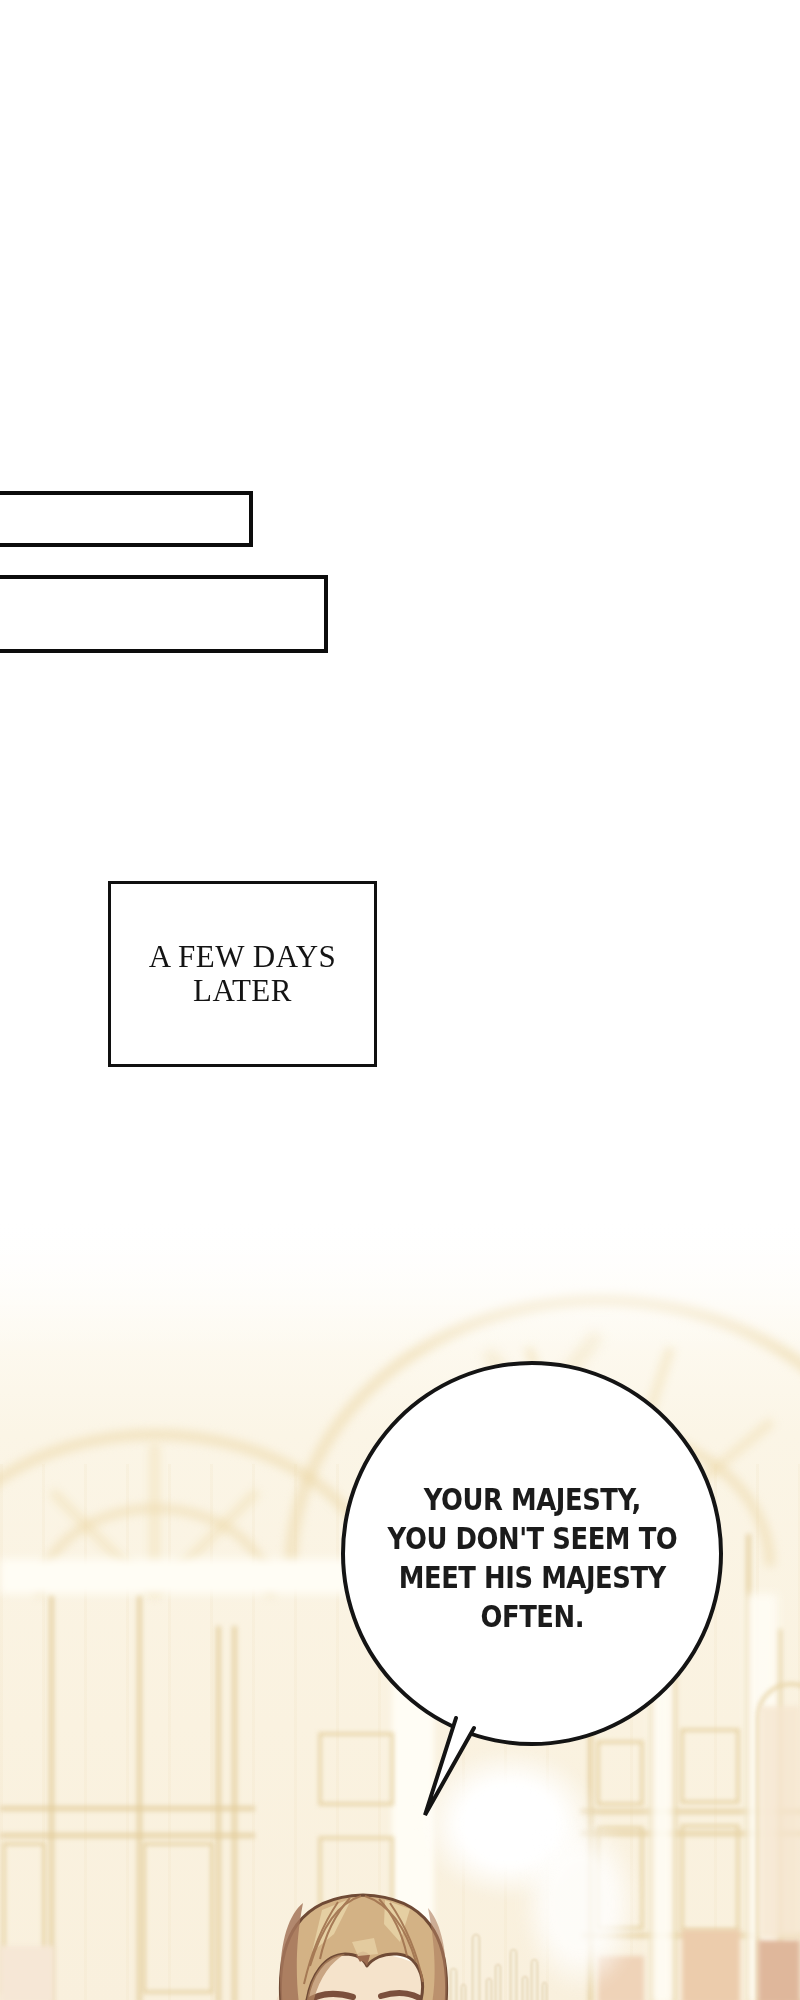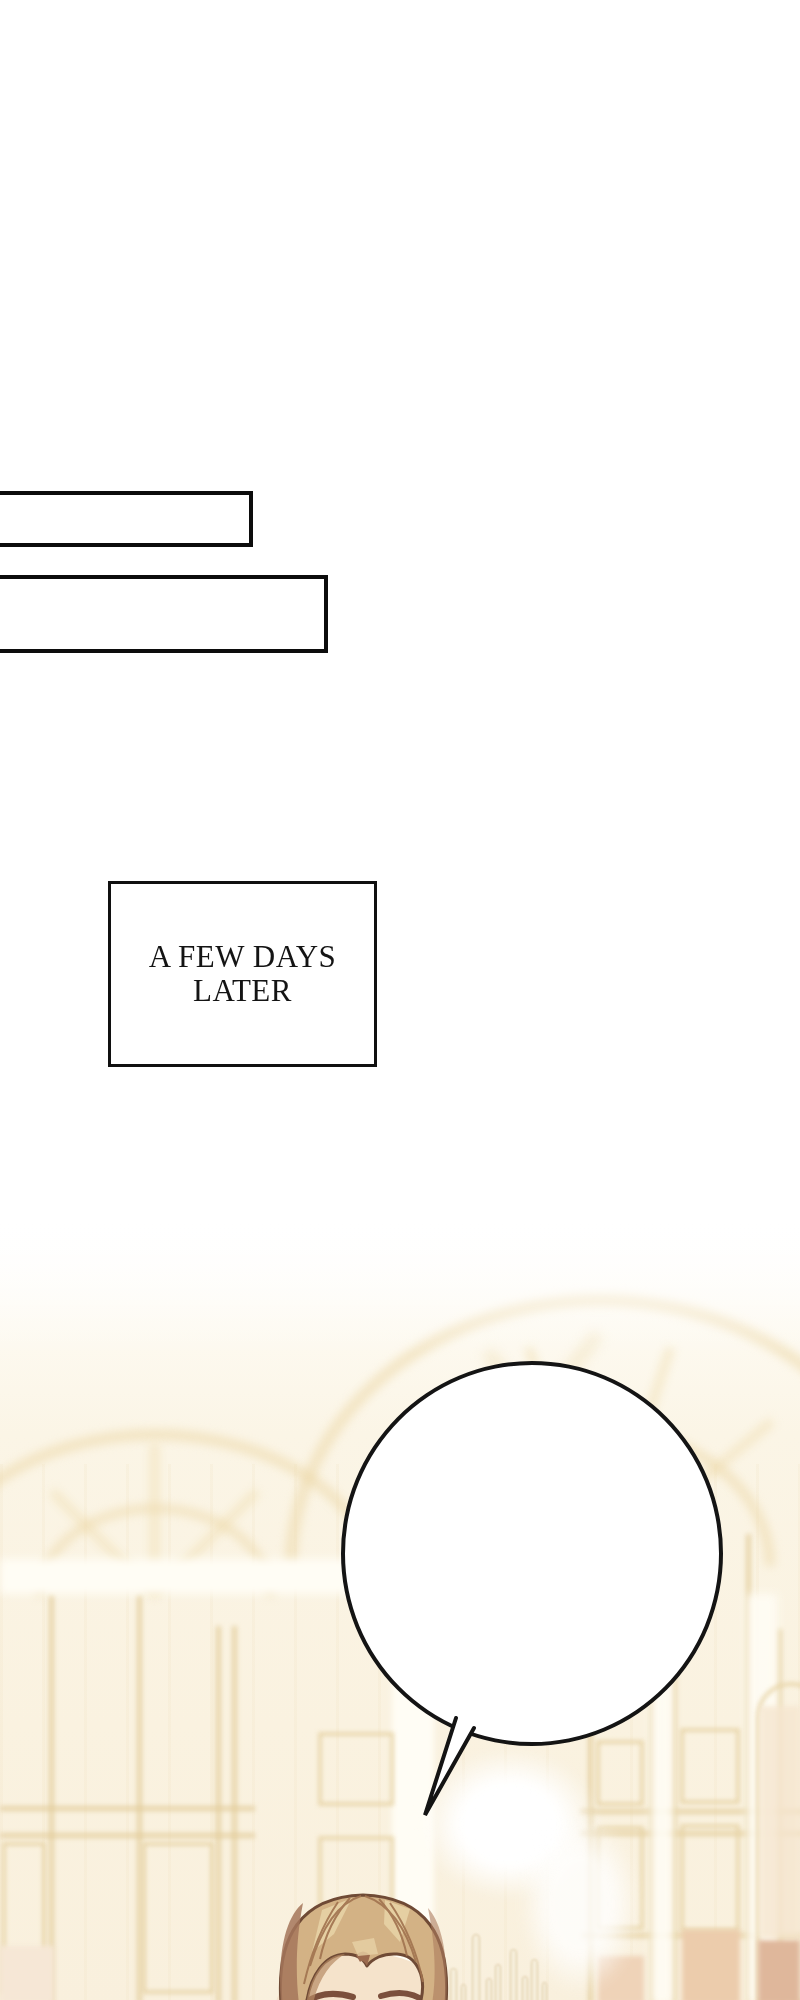--- a/index.html
+++ b/index.html
@@ -161,14 +161,20 @@
       <path d="M 379,1895 Q 400,1918 407,1952"></path>
       <path d="M 338,1898 Q 315,1932 304,1980"></path>
       <path d="M 390,1899 Q 414,1934 423,1978"></path>
     </g>
   </svg>
 
   <div class="abs" id="bubble"></div>
   <svg id="tail" class="abs" width="80" height="130" viewBox="405 1690 80 130">
     <path d="M 456,1714 L 425,1811 L 474,1724" fill="#ffffff" stroke="#141414" stroke-width="4" stroke-linecap="round"></path>
   </svg>
+  <div class="abs" id="bubbletext">
+    <div class="bline">YOUR MAJESTY,</div>
+    <div class="bline">YOU DON'T SEEM TO</div>
+    <div class="bline">MEET HIS MAJESTY</div>
+    <div class="bline">OFTEN.</div>
+  </div>
 
 </div>
 
 </body></html>

